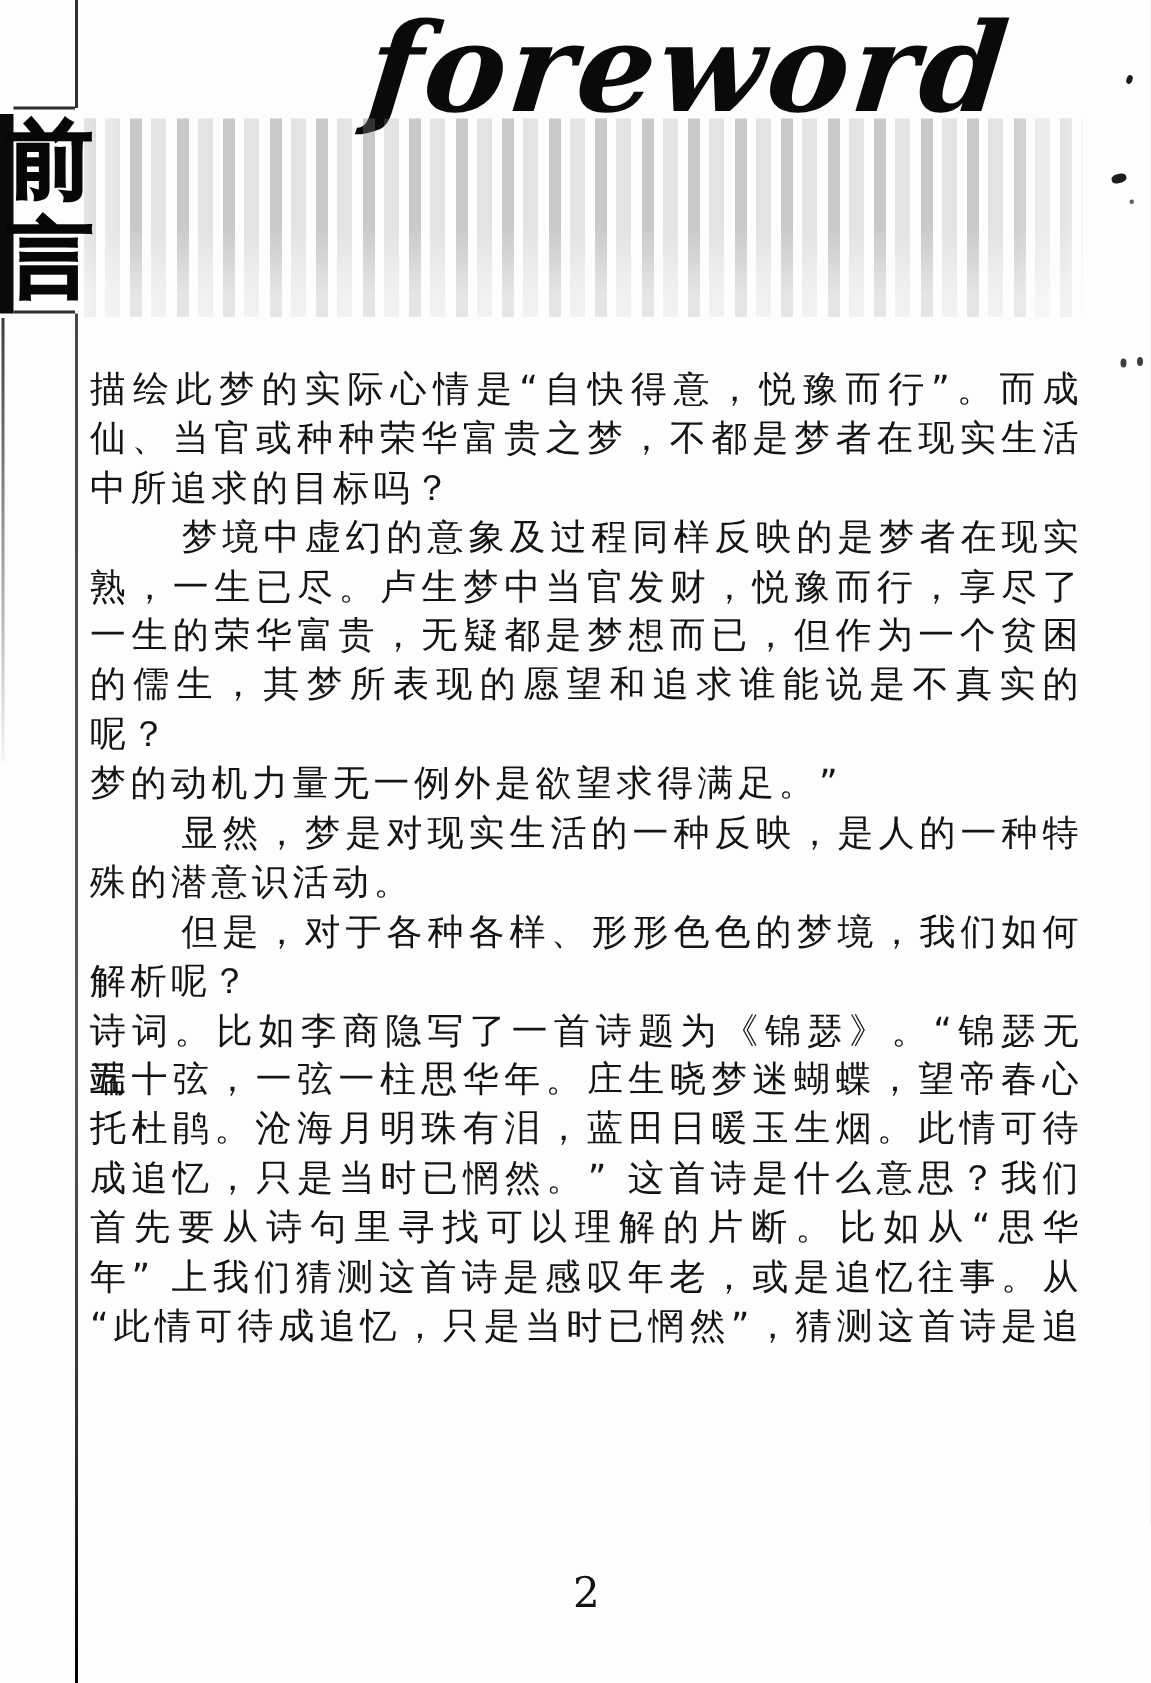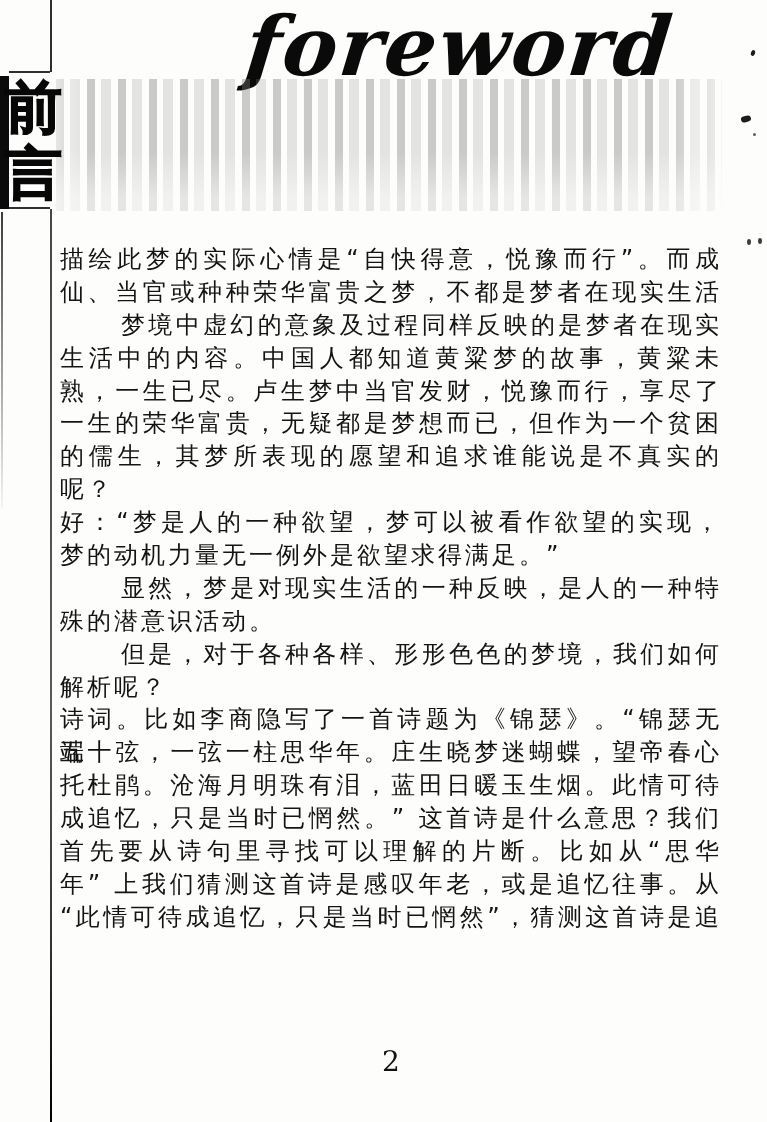--- a/index.html
+++ b/index.html
@@ -98,27 +98,26 @@
 
   <div class="rule-top-v"></div>
   <div class="tick-top"></div>
   <div class="tick-bottom"></div>
   <div class="rule-main"></div>
   <div class="edge-line"></div>
 
   <div class="body-text">
       <div class="line fill">描绘此梦的实际心情是“自快得意，悦豫而行”。而成</div>
       <div class="line fill">仙、当官或种种荣华富贵之梦，不都是梦者在现实生活</div>
+      <div class="line">中所追求的目标吗？</div>
       <div class="line indent fill">梦境中虚幻的意象及过程同样反映的是梦者在现实</div>
-      <div class="line fill">生活中的内容。中国人都知道黄粱梦的故事，黄粱未</div>
       <div class="line fill">熟，一生已尽。卢生梦中当官发财，悦豫而行，享尽了</div>
       <div class="line fill">一生的荣华富贵，无疑都是梦想而已，但作为一个贫困</div>
       <div class="line fill">的儒生，其梦所表现的愿望和追求谁能说是不真实的</div>
       <div class="line">呢？</div>
-      <div class="line fill">好：“梦是人的一种欲望，梦可以被看作欲望的实现，</div>
       <div class="line">梦的动机力量无一例外是欲望求得满足。”</div>
       <div class="line indent fill">显然，梦是对现实生活的一种反映，是人的一种特</div>
       <div class="line">殊的潜意识活动。</div>
       <div class="line indent fill">但是，对于各种各样、形形色色的梦境，我们如何</div>
       <div class="line">解析呢？</div>
       <div class="line fill">诗词。比如李商隐写了一首诗题为《锦瑟》。“锦瑟无端</div>
       <div class="line fill">五十弦，一弦一柱思华年。庄生晓梦迷蝴蝶，望帝春心</div>
       <div class="line fill">托杜鹃。沧海月明珠有泪，蓝田日暖玉生烟。此情可待</div>
       <div class="line fill">成追忆，只是当时已惘然。” 这首诗是什么意思？我们</div>
       <div class="line fill">首先要从诗句里寻找可以理解的片断。比如从“思华</div>

